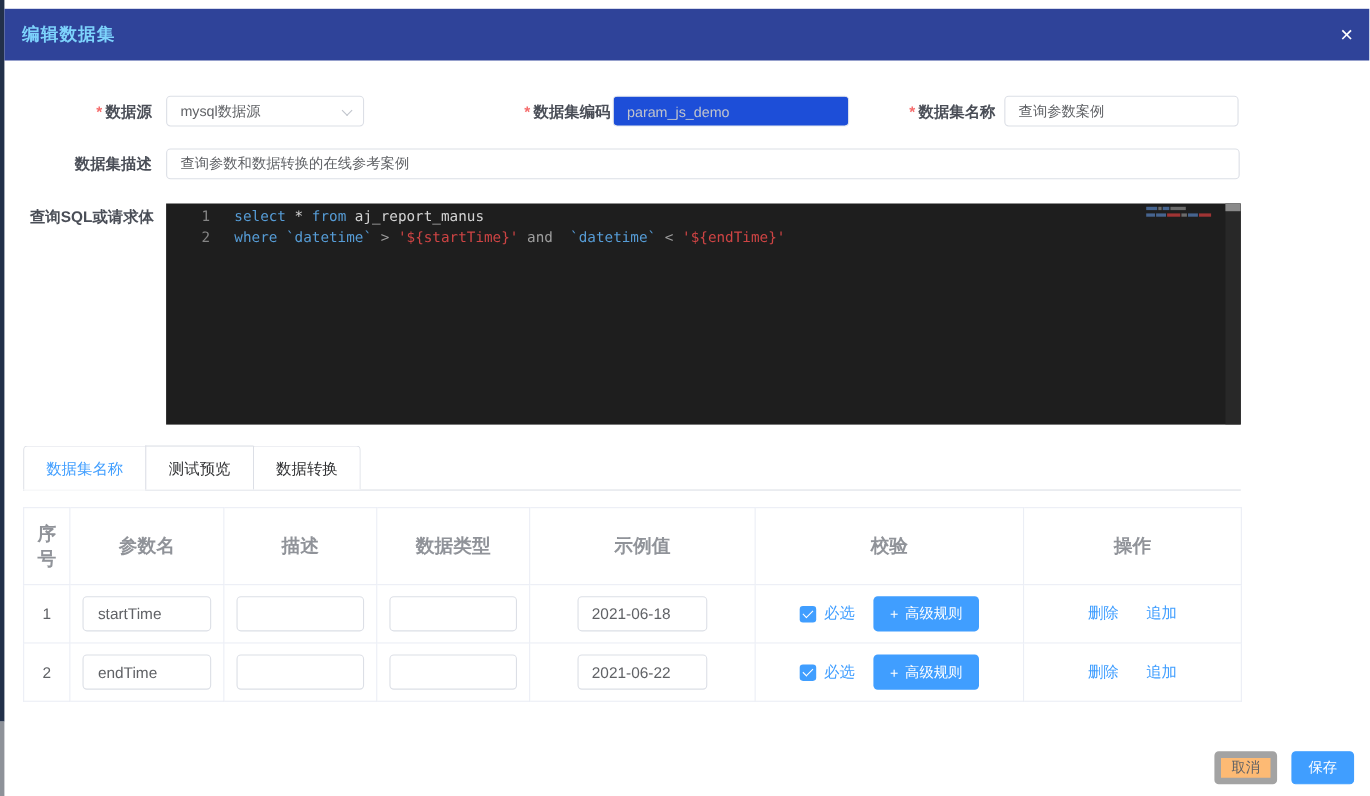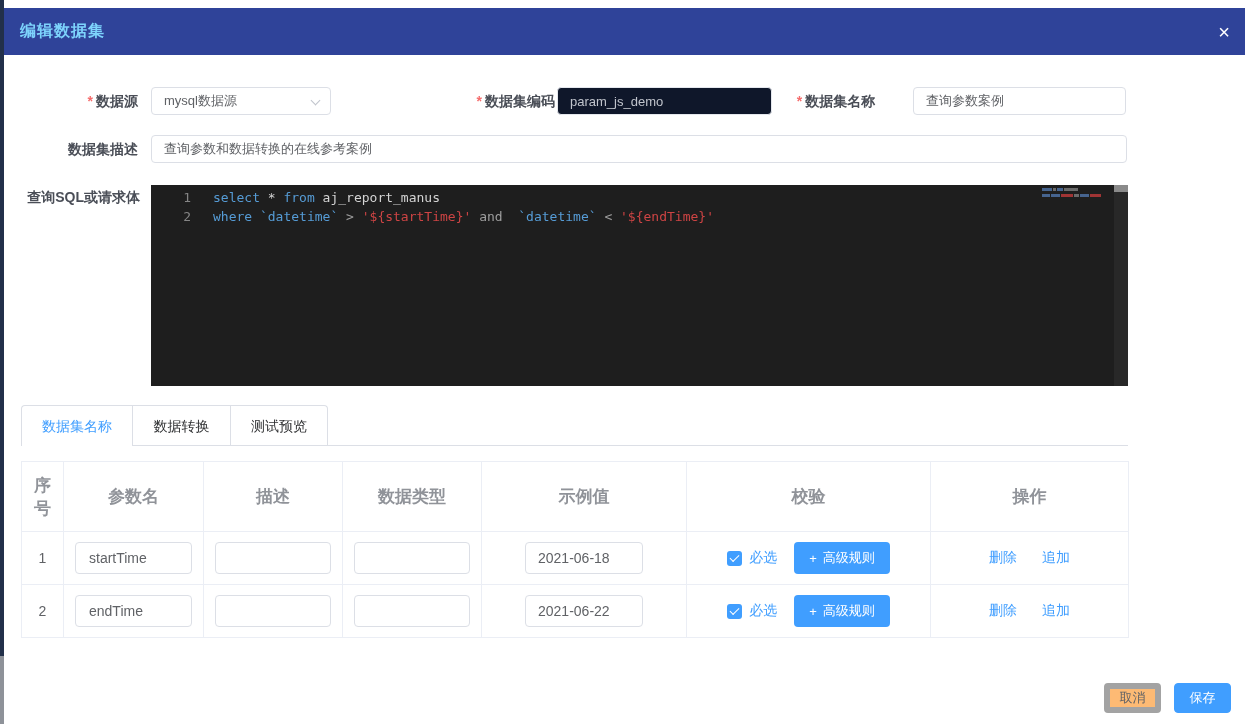--- a/index.html
+++ b/index.html
@@ -31,21 +31,21 @@
   .dlg-close{position:absolute;right:15px;top:50%;transform:translateY(-50%);
     color:#fff;font-size:20px;line-height:1;cursor:pointer;font-weight:400;}
 
   
   .form-label{position:absolute;height:28px;line-height:28px;text-align:right;
     color:#4a4e57;font-weight:700;font-size:14px;}
   .req{color:var(--required);margin-right:3px;font-weight:700;}
   .ipt{position:absolute;height:28px;border:1px solid #DCDFE6;border-radius:4px;
     font-size:13px;color:#606266;padding:0 12px;background:#fff;outline:none;
     font-family:"Liberation Sans","DejaVu Sans",sans-serif;}
-  .ipt:disabled{background:#0f172a;border-color:#E4E7ED;color:#C0C4CC;}
+  .ipt:disabled{background:#1d4ed8;border-color:#E4E7ED;color:#C0C4CC;}
   .select-box{position:absolute;height:28px;border:1px solid #DCDFE6;border-radius:4px;
     background:#fff;display:flex;align-items:center;padding:0 26px 0 12px;cursor:pointer;font-size:13px;}
   .chevron{position:absolute;right:11px;top:9px;width:7px;height:7px;
     border-right:1.4px solid #C0C4CC;border-bottom:1.4px solid #C0C4CC;transform:rotate(45deg);}
 
   
   .editor{position:absolute;left:151px;top:185px;width:977px;height:201px;
     background:var(--editor-bg);font-family:"DejaVu Sans Mono","Liberation Mono",monospace;
     font-size:13px;overflow:hidden;cursor:text;}
   .code-line{display:flex;line-height:19px;white-space:pre;}
@@ -117,21 +117,21 @@
 
 <label class="form-label" style="left:0;top:87px;width:138px;"><span class="req">*</span><span>数据源</span></label>
 <div class="select-box" style="left:151px;top:87px;width:180px;">
   <span>mysql数据源</span>
   <i class="chevron"></i>
 </div>
 
 <label class="form-label" style="left:417px;top:87px;width:138px;"><span class="req">*</span><span>数据集编码</span></label>
 <input class="ipt" style="left: 557px; top: 87px; width: 215px;" disabled="" value="param_js_demo">
 
-<label class="form-label" style="left:767px;top:87px;width:138px;text-align:center;"><span class="req">*</span><span>数据集名称</span></label>
+<label class="form-label" style="left:767px;top:87px;width:138px;"><span class="req">*</span><span>数据集名称</span></label>
 <input class="ipt" style="left: 913px; top: 87px; width: 213px;" value="查询参数案例">
 
 <label class="form-label" style="left:0;top:135px;width:138px;">数据集描述</label>
 <input class="ipt" style="left: 151px; top: 135px; width: 976px;" value="查询参数和数据转换的在线参考案例">
 
 <label class="form-label" style="left:0;top:187px;width:140px;height:20px;line-height:20px;">查询SQL或请求体</label>
 <div class="editor">
   <div class="code-area">
       <div class="code-line"><span class="ln">1</span><span class="code"><span class="tok-kw">select</span><span class="tok-plain"> * </span><span class="tok-kw">from</span><span class="tok-plain"> aj_report_manus</span></span></div>
       <div class="code-line"><span class="ln">2</span><span class="code"><span class="tok-kw">where</span><span class="tok-plain"> </span><span class="tok-ident">`datetime`</span><span class="tok-op"> &gt; </span><span class="tok-str">'${startTime}'</span><span class="tok-op"> and </span><span class="tok-plain"> </span><span class="tok-ident">`datetime`</span><span class="tok-op"> &lt; </span><span class="tok-str">'${endTime}'</span></span></div>
@@ -151,22 +151,22 @@
         <i class="m-str" style="width:12px"></i>
         <i class="m-plain" style="width:5px"></i>
         <i class="m-kw" style="width:9px"></i>
         <i class="m-str" style="width:11px"></i>
       </div>
   </div>
 </div>
 
 <div class="tabs">
   <div class="tab active">数据集名称</div>
+  <div class="tab">测试预览</div>
   <div class="tab">数据转换</div>
-  <div class="tab">测试预览</div>
 </div>
 
 <table class="ptable">
   <colgroup>
     <col style="width:42px">
       <col style="width:140px">
       <col style="width:139px">
     <col style="width:139px">
       <col style="width:205px">
       <col style="width:244px">

